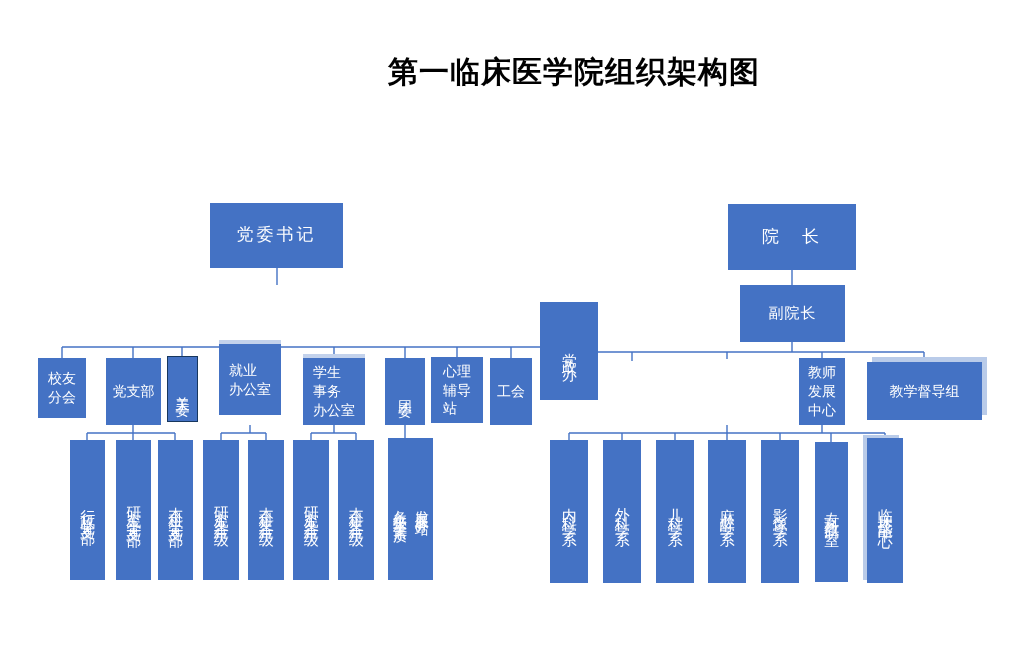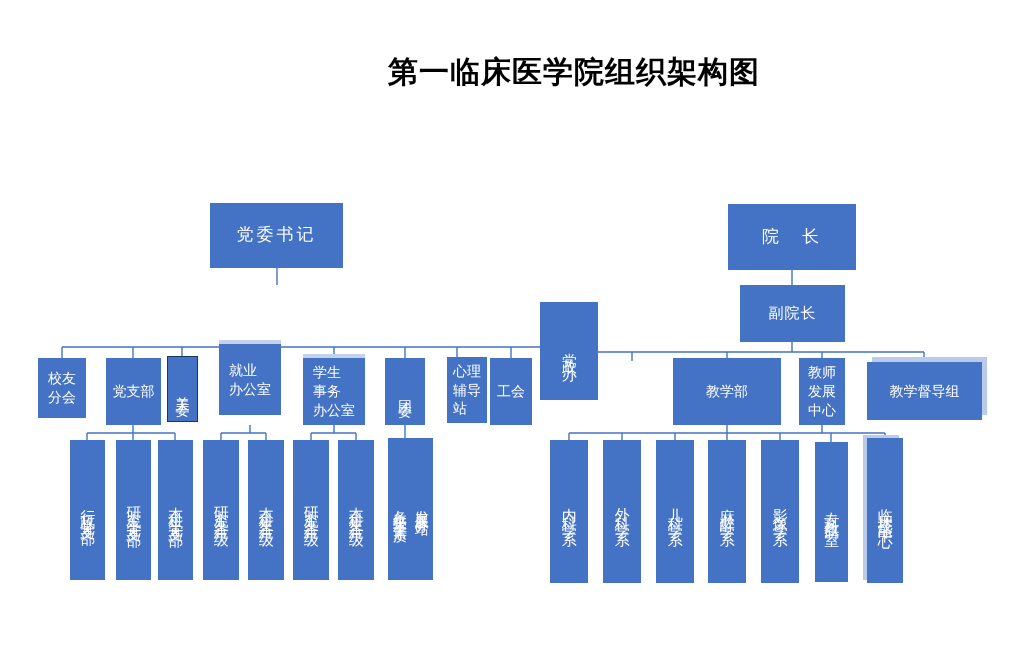--- a/index.html
+++ b/index.html
@@ -113,26 +113,25 @@
   <div class="node" style="left:106px;top:358px;width:55px;height:67px">党支部</div>
   <div class="node ml" style="left:38px;top:358px;width:48px;height:60px">校友
 分会</div>
   <div class="node vt sp3 bordered" style="left:167px;top:356px;width:31px;height:66px">关工委</div>
   <div class="node ml hl-top" style="left:219px;top:344px;width:62px;height:71px">就业
 办公室</div>
   <div class="node ml hl-top" style="left:303px;top:358px;width:62px;height:67px">学生
 事务
 办公室</div>
   <div class="node vt sp3" style="left:385px;top:358px;width:40px;height:67px">团委</div>
-  <div class="node ml" style="left:447px;top:357px;width:40px;height:66px">心理
+  <div class="node ml" style="left:431px;top:357px;width:52px;height:66px">心理
 辅导
 站</div>
   <div class="node" style="left:490px;top:358px;width:42px;height:67px">工会</div>
 
-  <div class="node" style="left:673px;top:358px;width:108px;height:67px">教学部</div>
   <div class="node ml" style="left:799px;top:358px;width:46px;height:67px">教师
 发展
 中心</div>
   <div class="node hl-tr" style="left:867px;top:362px;width:115px;height:58px">教学督导组</div>
 
   <div class="node vt" style="left:70px;top:440px;width:35px;height:140px">行政党支部</div>
   <div class="node vt" style="left:116px;top:440px;width:35px;height:140px">研究生党支部</div>
   <div class="node vt" style="left:158px;top:440px;width:35px;height:140px">本科生党支部</div>
   <div class="node vt" style="left:203px;top:440px;width:36px;height:140px">研究生各年级</div>
   <div class="node vt" style="left:248px;top:440px;width:36px;height:140px">本科生各年级</div>

